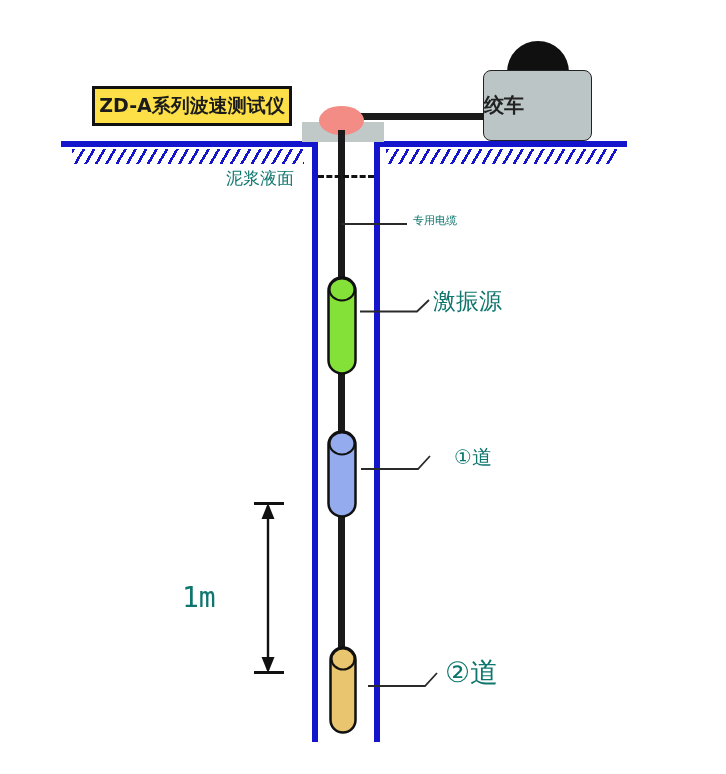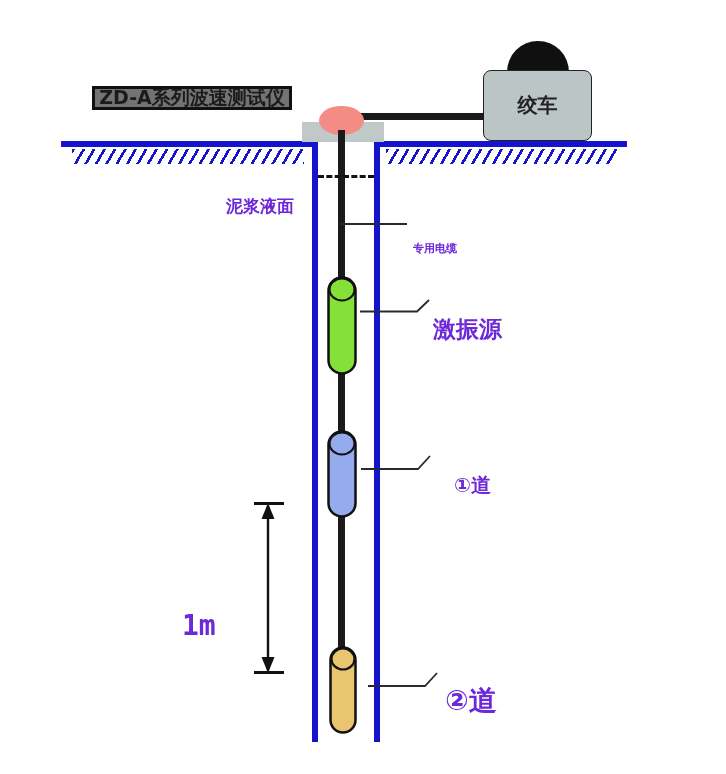--- a/index.html
+++ b/index.html
@@ -2,30 +2,30 @@
 <html><head>
 <meta charset="utf-8">
 <style>
   html,body{margin:0;padding:0;background:#ffffff;}
   .canvas{
     position:relative;width:726px;height:774px;background:#ffffff;overflow:hidden;
     font-family:"DejaVu Sans","Liberation Sans",sans-serif;color:#1b1b1b;
   }
   
   .title-box{
-    position:absolute;left:92px;top:86px;width:200px;height:24px;box-sizing:border-box;
-    border:3px solid #111;display:flex;align-items:center;justify-content:center;background:#737373;
+    position:absolute;left:92px;top:86px;width:200px;height:40px;box-sizing:border-box;
+    border:3px solid #111;display:flex;align-items:center;justify-content:center;background:#fde047;
   }
   .title-box span{font-size:19px;font-weight:bold;white-space:nowrap;color:#1b1b1b;}
   
   .winch-dome{position:absolute;left:507px;top:41px;width:62px;height:31px;
     background:#101010;border-radius:31px 31px 0 0;}
   .winch-body{position:absolute;left:483px;top:70px;width:109px;height:71px;box-sizing:border-box;
     background:#bcc5c5;border:1.5px solid #222;border-radius:8px;
-    display:flex;align-items:center;justify-content:center;}
+    display:flex;align-items:center;justify-content:flex-start;}
   .winch-body span{font-size:20px;font-weight:bold;color:#222;}
   
   .ground{position:absolute;top:141px;height:6px;background:#1414cc;}
   .ground-left{left:61px;width:251px;}
   .ground-right{left:380px;width:247px;}
   .hatch{position:absolute;top:149px;height:15px;
     background:repeating-linear-gradient(120deg,#1414cc 0 2.6px,transparent 2.6px 9px);}
   .hatch-left{left:72px;width:232px;}
   .hatch-right{left:386px;width:231px;}
   
@@ -41,21 +41,21 @@
   .mud-line{position:absolute;left:318px;top:175px;width:56px;height:0;
     border-top:3px dashed #111;}
   
   .cyl{position:absolute;}
   .cyl-green{left:326px;top:275px;}
   .cyl-blue{left:326px;top:429px;}
   .cyl-orange{left:328px;top:645px;}
   
   .overlay{position:absolute;left:0;top:0;width:726px;height:774px;pointer-events:none;}
   
-  .lbl{position:absolute;font-weight:bold;line-height:1.05;white-space:nowrap;color:#6d28d9;margin-top:28px;}
+  .lbl{position:absolute;font-weight:normal;line-height:1.05;white-space:nowrap;color:#0f766e;}
   .lbl-mud{left:200px;top:170px;width:94px;text-align:right;font-size:17px;}
   .lbl-cable{left:413px;top:215px;font-size:11px;}
   .lbl-ps{left:221px;top:274px;font-size:29px;letter-spacing:1px;}
   .lbl-source{left:433px;top:289px;font-size:23px;}
   .lbl-ch1{left:454px;top:447px;font-size:20px;}
   .lbl-1m{left:182px;top:583px;font-size:28px;font-family:"DejaVu Sans Mono","Liberation Mono",monospace;}
   .lbl-ch2{left:445px;top:658px;font-size:28px;}
 </style>
 </head>
 <body>

